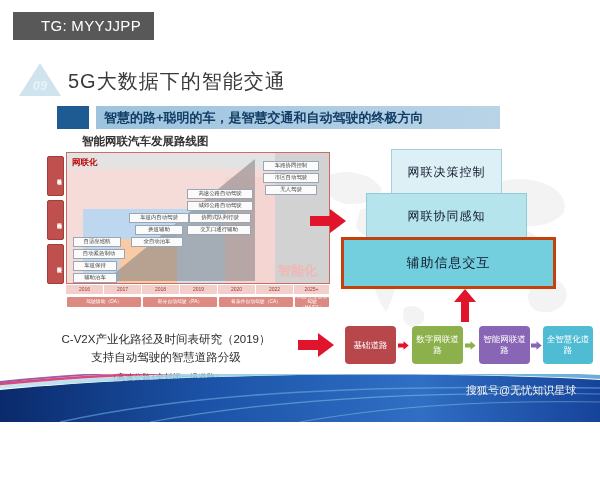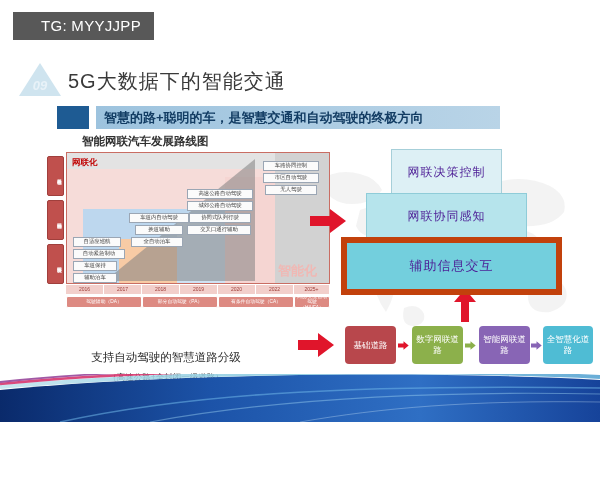--- a/index.html
+++ b/index.html
@@ -145,26 +145,26 @@
   .pyr-top{
     left:391px;top:149px;width:109px;height:44px;
     background:#ddf0f5;border:1px solid #a6cfd9;
   }
   .pyr-mid{
     left:366px;top:193px;width:159px;height:44px;
     background:#b6e4ec;border:1px solid #8fccd8;
   }
   .pyr-bot{
     left:341px;top:237px;width:209px;height:46px;
-    background:#73cfdd;border:6px solid #c2410c;
+    background:#73cfdd;border:3px solid #c2410c;
   }
   .pyr span{
     display:flex;align-items:center;justify-content:center;
     width:100%;height:100%;
-    font-size:12px;color:#4c1d95;letter-spacing:1px;
+    font-size:12px;color:#0f172a;letter-spacing:1px;
   }
   .pyr-bot span{font-size:13px;}
 
   
   .rbox{
     position:absolute;top:326px;width:51px;height:38px;
     border-radius:4px;
     display:flex;align-items:center;justify-content:center;
     text-align:center;font-size:8.5px;color:#fff;
     line-height:1.25;box-sizing:border-box;padding:2px;
@@ -270,20 +270,21 @@
     </div>
 
     <div class="lv-row">
       <div class="lv" style="left:0px;width:76px;">驾驶辅助（DA）</div>
       <div class="lv" style="left:76px;width:76px;">部分自动驾驶（PA）</div>
       <div class="lv" style="left:152px;width:76px;">有条件自动驾驶（CA）</div>
       <div class="lv" style="left:228px;width:36px;">高度/完全自动驾驶（HA/FA）</div>
     </div>
   </div>
 
+  <div class="cap1">C-V2X产业化路径及时间表研究（2019）</div>
   <div class="cap2">支持自动驾驶的智慧道路分级</div>
   <div class="cap3">（高速公路+全封闭一级道路）</div>
 
   <svg class="arrow" style="left:308px;top:208px;" width="40" height="26" viewBox="0 0 40 26">
     <path d="M2 8 h20 v-7 l16 12 l-16 12 v-7 h-20 z" fill="#e0152b"></path>
   </svg>
 
   <svg class="arrow" style="left:296px;top:332px;" width="40" height="26" viewBox="0 0 40 26">
     <path d="M2 8 h20 v-7 l16 12 l-16 12 v-7 h-20 z" fill="#e0152b"></path>
   </svg>
@@ -332,14 +333,15 @@
     </defs>
     <path d="M0 16 C 160 0, 420 -4, 600 6 L600 48 L0 48 Z" fill="url(#bg1)"></path>
     <path d="M0 13 C 170 -2, 420 -6, 600 3" stroke="url(#bg2)" stroke-width="4" fill="none" opacity=".85"></path>
     <path d="M0 10 C 140 -4, 330 -7, 520 -2" stroke="#d6356e" stroke-width="2.6" fill="none" opacity=".9"></path>
     <path d="M0 8 C 130 -6, 320 -9, 500 -5" stroke="#8a2f8f" stroke-width="1.8" fill="none" opacity=".8"></path>
     <path d="M60 48 C 180 22, 330 10, 600 14" stroke="#6fb7e8" stroke-width="1.6" fill="none" opacity=".55"></path>
     <path d="M150 48 C 260 28, 400 16, 600 20" stroke="#9ed2f2" stroke-width="1.2" fill="none" opacity=".45"></path>
     <path d="M300 48 C 380 34, 470 26, 600 28" stroke="#cfe8fa" stroke-width="1" fill="none" opacity=".35"></path>
   </svg>
 
+  <div class="wm-sohu">搜狐号@无忧知识星球</div>
 
 </div>
 
 </body></html>

